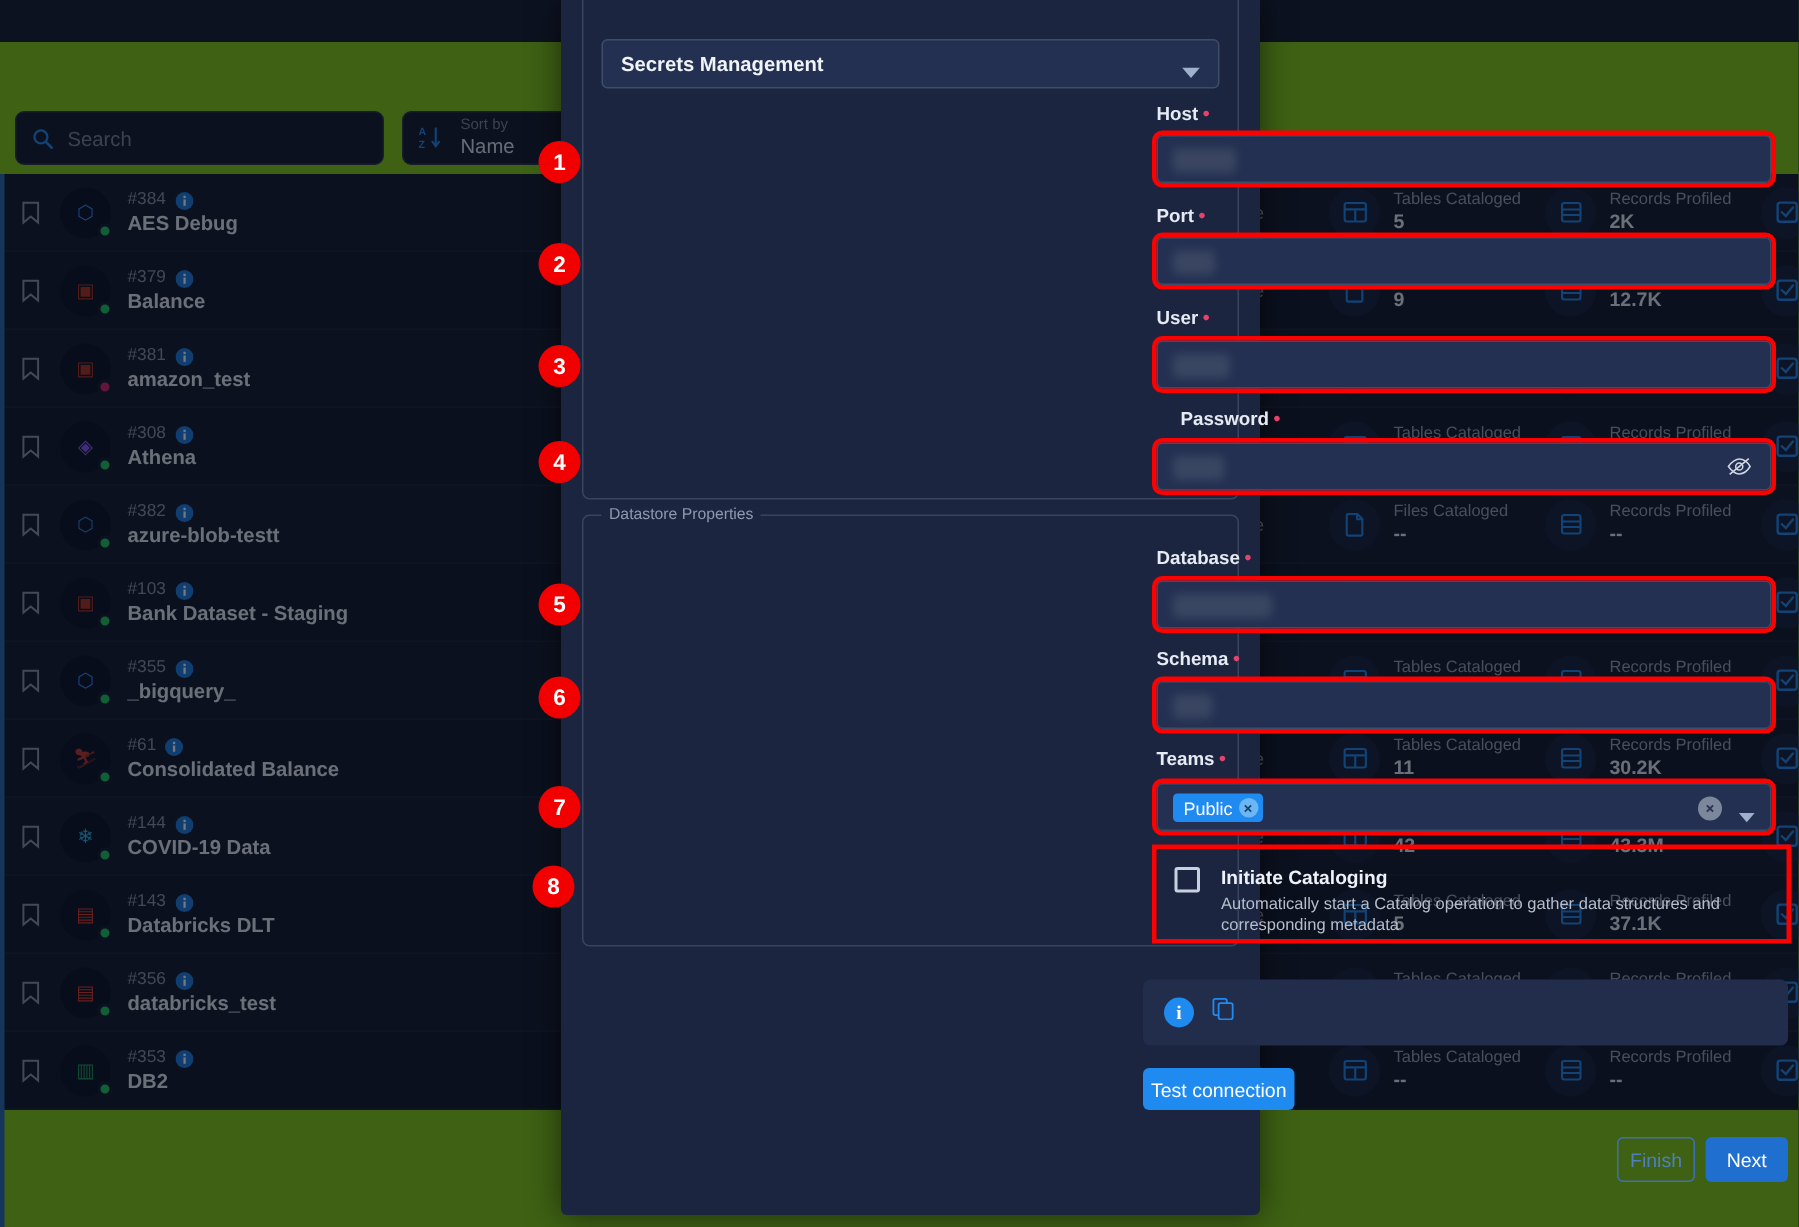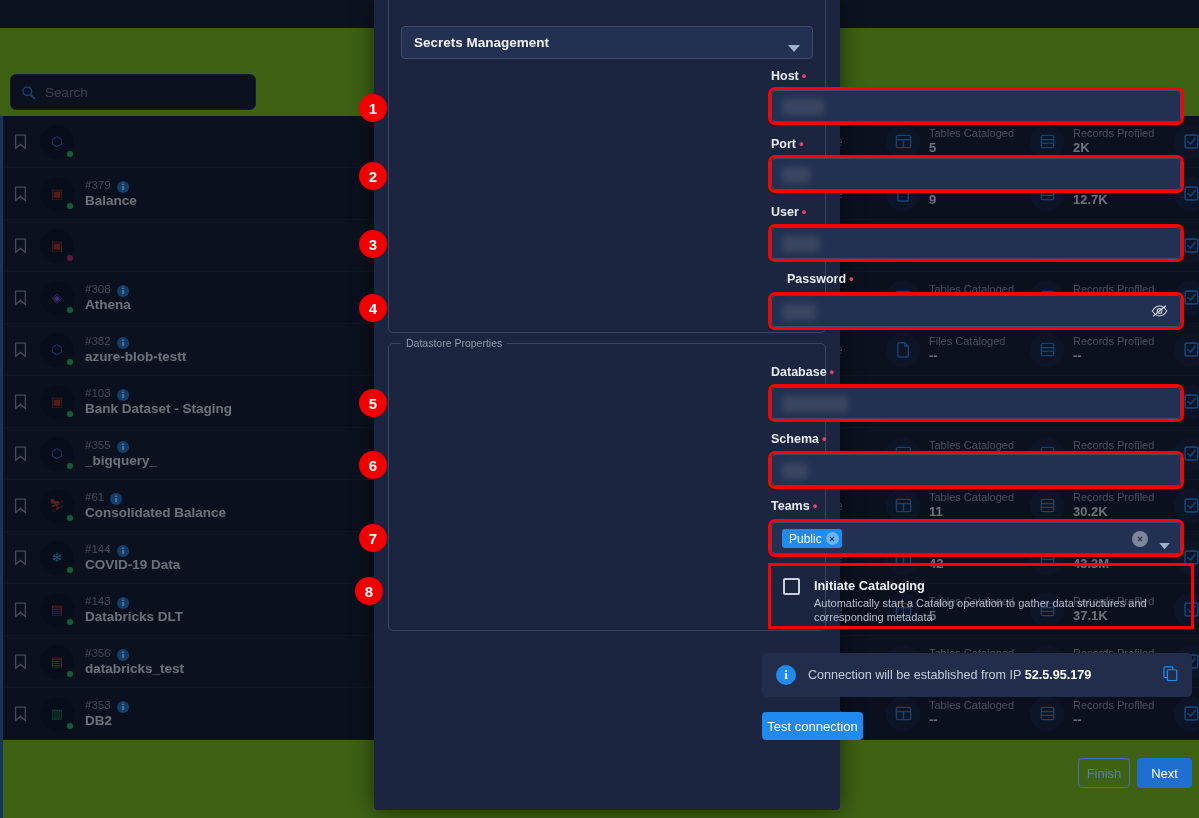--- a/index.html
+++ b/index.html
@@ -199,31 +199,56 @@
     <div class="search-box">
       <span class="search-icon">
         <svg viewBox="0 0 16 16" width="15" height="15">
             <circle cx="6.7" cy="6.7" r="4.6" fill="none" stroke="#1f8aef" stroke-width="1.6"></circle>
             <line x1="10.2" y1="10.2" x2="14.4" y2="14.4" stroke="#1f8aef" stroke-width="1.8" stroke-linecap="round"></line>
           </svg>
       </span>
       <span class="search-input-text">Search</span>
     </div>
 
+    <div class="sort-box">
+      <span class="sort-icon">
+        <svg viewBox="0 0 18 18" width="18" height="18">
+          <text x="0" y="7" font-size="7" fill="#1f8aef" font-family="Liberation Sans, sans-serif" font-weight="bold">A</text>
+          <text x="0" y="15.5" font-size="7" fill="#1f8aef" font-family="Liberation Sans, sans-serif" font-weight="bold">Z</text>
+          <line x1="11.5" y1="2" x2="11.5" y2="14" stroke="#1f8aef" stroke-width="1.4"></line>
+          <polyline points="9,11 11.5,14.5 14,11" fill="none" stroke="#1f8aef" stroke-width="1.4"></polyline>
+        </svg>
+      </span>
+      <span class="sort-labels">
+        <span class="sort-caption">Sort by</span>
+        <span class="sort-value">Name</span>
+      </span>
+    </div>
 
     <div class="rows" id="rows">
         <div class="row">
           <span class="bookmark">
             <span class="bm-icon"><svg viewBox="0 0 13 16" width="13" height="16">
                 <path d="M1.6 1.2 h9.8 v13.2 L6.5 10.4 L1.6 14.4 z" fill="none" stroke="#8f98ab" stroke-width="1.3"></path>
               </svg></span>
           </span>
           <span class="avatar-wrap">
             <span class="avatar" style="color:#3b82f6">⬡</span>
             <span class="status-dot" style="background:#22c55e"></span>
+          </span>
+          <span class="row-textcol">
+            <span class="row-idline">
+              <span class="row-id">#384</span>
+              <span class="info-icon"><svg viewBox="0 0 12 12" width="12" height="12">
+                  <circle cx="6" cy="6" r="6" fill="#1f7fe0"></circle>
+                  <rect x="5.3" y="5" width="1.5" height="4.2" fill="#fff"></rect>
+                  <rect x="5.3" y="2.5" width="1.5" height="1.6" fill="#fff"></rect>
+                </svg></span>
+            </span>
+            <span class="row-name" style="display:block">AES Debug</span>
           </span>
           <span class="row-typecol" style="position:absolute;left:836px;">e</span>
           <span class="metric m1">
             <span class="metric-ic">
               <svg viewBox="0 0 18 18" width="17" height="17">
                 <rect x="1.5" y="2.5" width="15" height="13" rx="1.6" fill="none" stroke="#1f8aef" stroke-width="1.5"></rect>
                 <line x1="1.5" y1="7" x2="16.5" y2="7" stroke="#1f8aef" stroke-width="1.5"></line>
                 <line x1="9" y1="7" x2="9" y2="15.5" stroke="#1f8aef" stroke-width="1.5"></line>
               </svg>
             </span>
@@ -312,20 +337,31 @@
         </div>
         <div class="row">
           <span class="bookmark">
             <span class="bm-icon"><svg viewBox="0 0 13 16" width="13" height="16">
                 <path d="M1.6 1.2 h9.8 v13.2 L6.5 10.4 L1.6 14.4 z" fill="none" stroke="#8f98ab" stroke-width="1.3"></path>
               </svg></span>
           </span>
           <span class="avatar-wrap">
             <span class="avatar" style="color:#b3331f">▣</span>
             <span class="status-dot" style="background:#d6266a"></span>
+          </span>
+          <span class="row-textcol">
+            <span class="row-idline">
+              <span class="row-id">#381</span>
+              <span class="info-icon"><svg viewBox="0 0 12 12" width="12" height="12">
+                  <circle cx="6" cy="6" r="6" fill="#1f7fe0"></circle>
+                  <rect x="5.3" y="5" width="1.5" height="4.2" fill="#fff"></rect>
+                  <rect x="5.3" y="2.5" width="1.5" height="1.6" fill="#fff"></rect>
+                </svg></span>
+            </span>
+            <span class="row-name" style="display:block">amazon_test</span>
           </span>
           <span class="row-typecol" style="position:absolute;left:836px;">e</span>
           <span class="metric m1">
             <span class="metric-ic">
               <svg viewBox="0 0 18 18" width="17" height="17">
                 <path d="M4 1.8 h6.5 L14 5.3 V16 a1 1 0 0 1 -1 1 H4 a1 1 0 0 1 -1 -1 V2.8 a1 1 0 0 1 1 -1 z" fill="none" stroke="#1f8aef" stroke-width="1.5"></path>
                 <polyline points="10.3,1.8 10.3,5.4 14,5.4" fill="none" stroke="#1f8aef" stroke-width="1.4"></polyline>
               </svg>
             </span>
             <span class="metric-txt">
@@ -969,24 +1005,20 @@
     <div class="checkbox-card">
       <span class="cb-square"></span>
       <span>
         <span class="cb-title">Initiate Cataloging</span>
         <span class="cb-desc" style="display:block;">Automatically start a Catalog operation to gather data structures and corresponding metadata</span>
       </span>
     </div>
 
     <div class="info-banner">
       <span class="info-badge">i</span>
-      <span class="info-text">
-        <span>Connection will be established from IP</span>
-        <b>52.5.95.179</b>
-      </span>
       <span>
         <svg viewBox="0 0 16 16" width="15" height="15">
           <rect x="1" y="1" width="9.5" height="11.5" rx="1.4" fill="none" stroke="#1f8aef" stroke-width="1.3"></rect>
           <rect x="4.7" y="4" width="10" height="11.5" rx="1.4" fill="#222d4c" stroke="#1f8aef" stroke-width="1.3"></rect>
         </svg>
       </span>
     </div>
 
     <div class="btn btn-test">Test connection</div>
     <div class="btn btn-finish">Finish</div>

